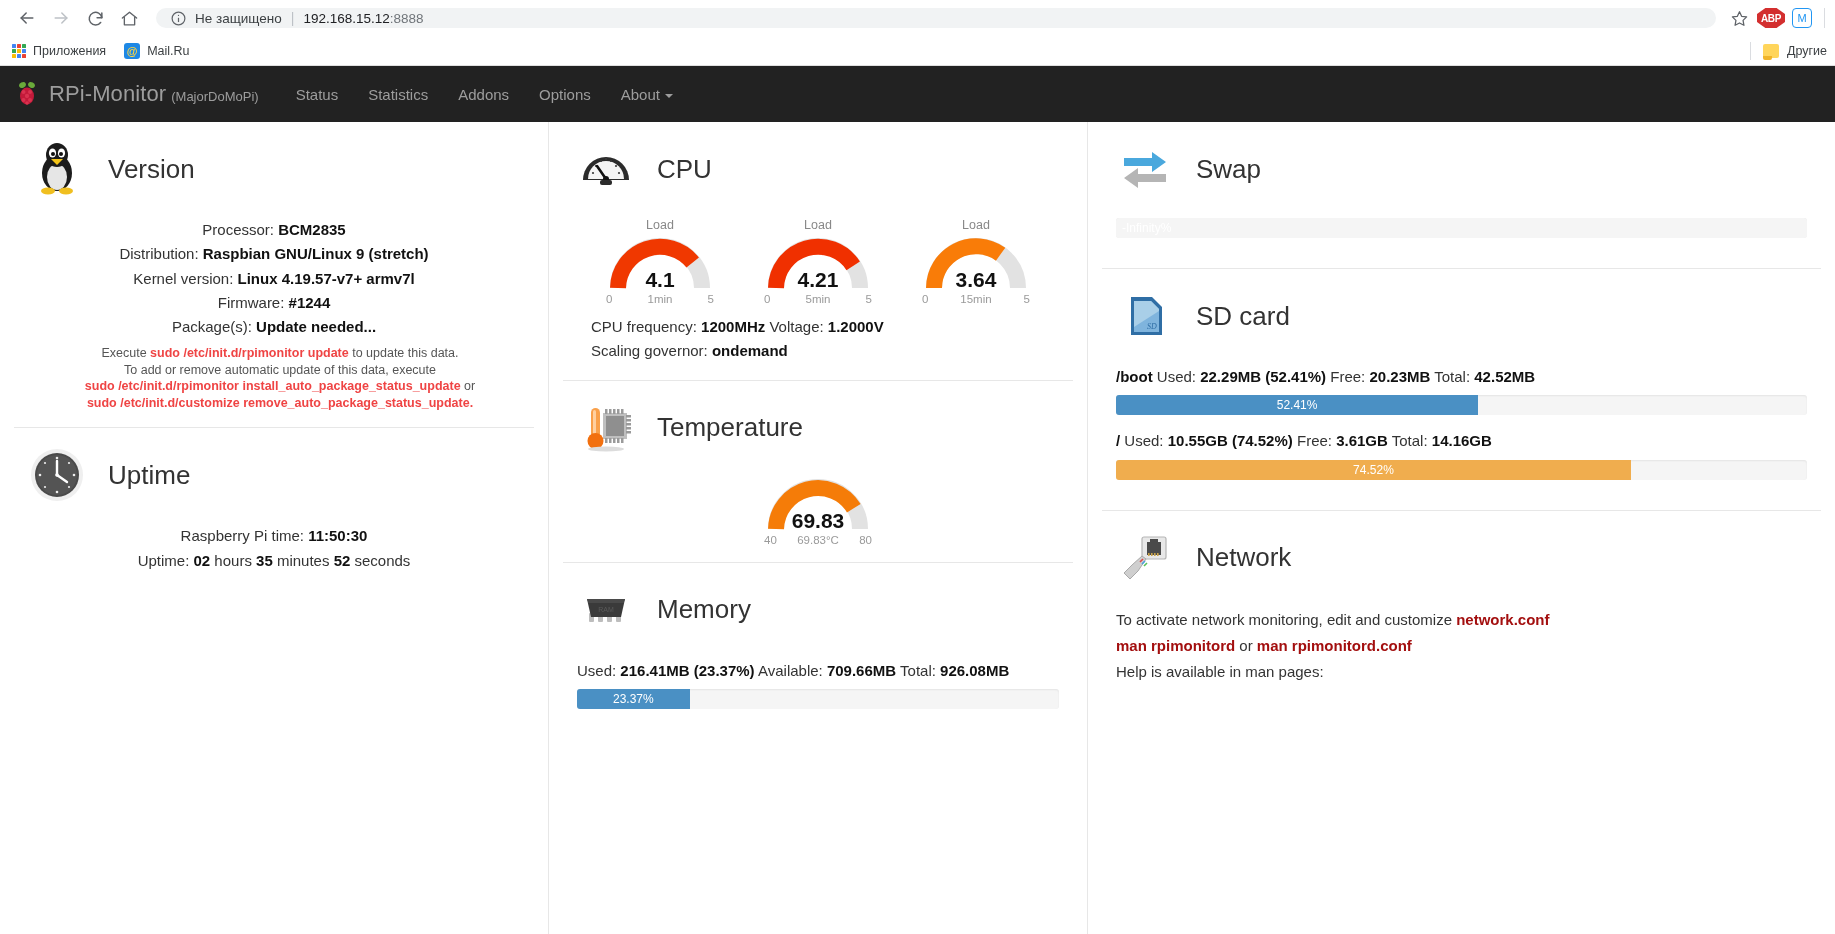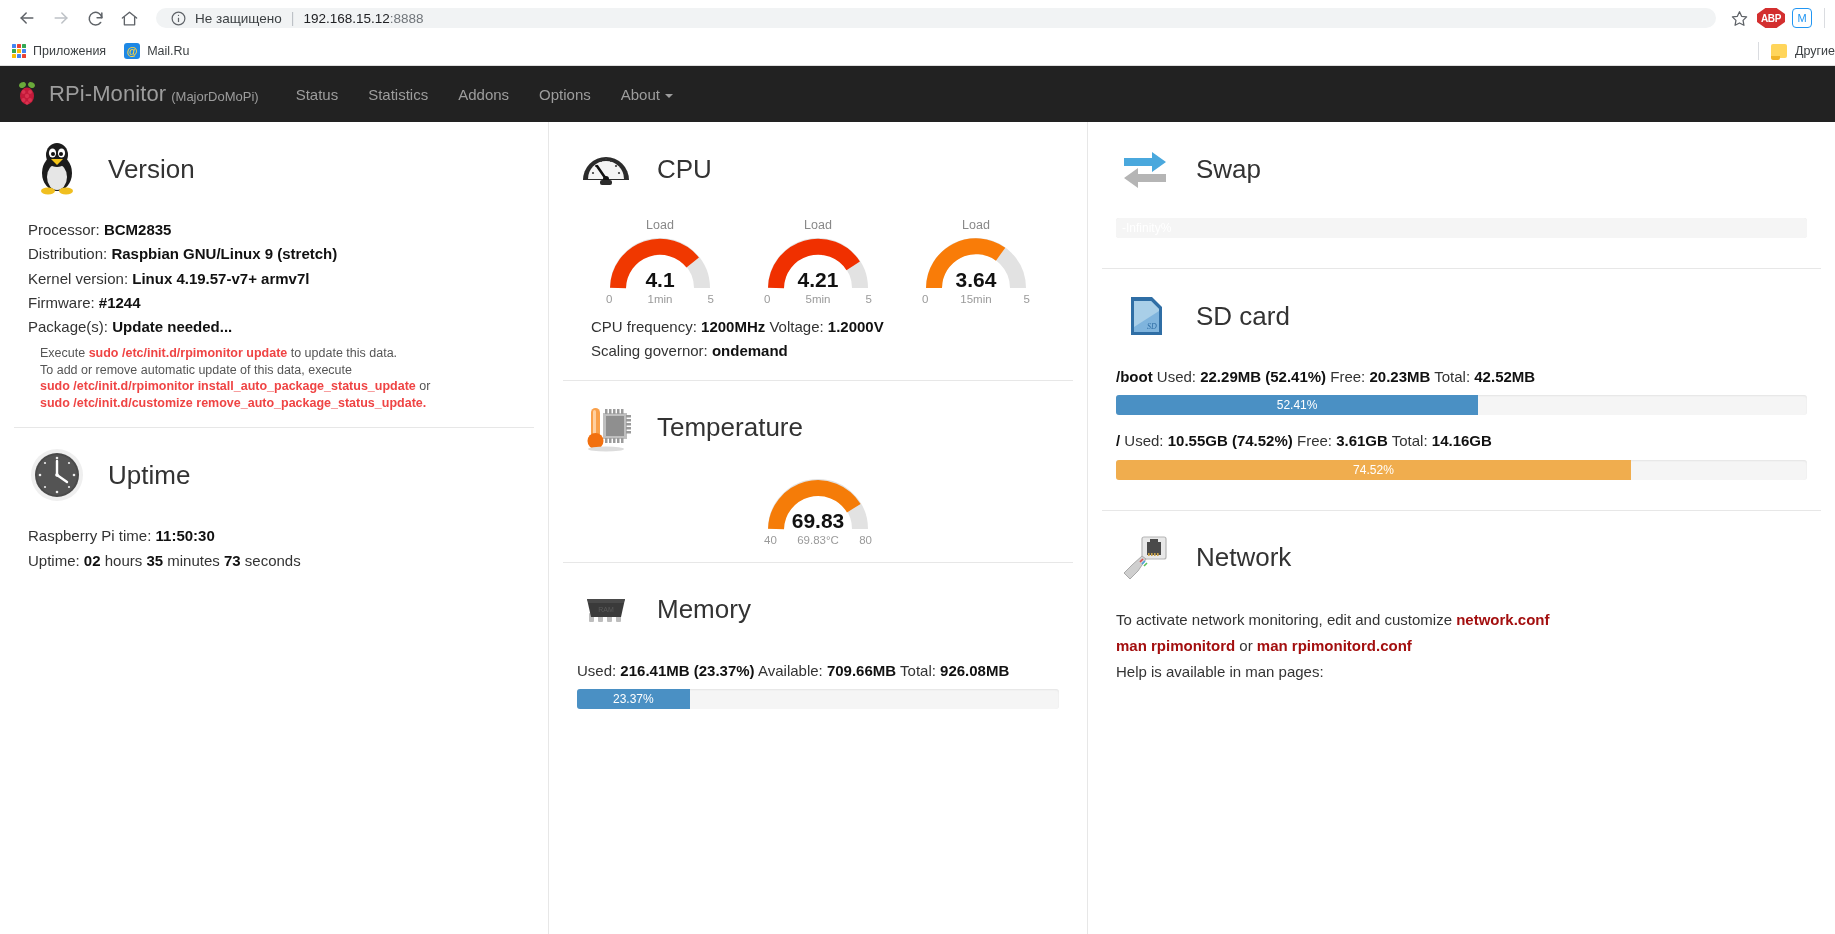--- a/index.html
+++ b/index.html
@@ -133,21 +133,21 @@
     width: 16px; height: 16px;
     background: #1e88e5;
     border-radius: 3px;
     color: #ffd740;
     font-size: 11px;
     font-weight: bold;
     display: flex; align-items: center; justify-content: center;
   }
   #other-bm {
     position: absolute;
-    right: 0;
+    right: 8px;
     display: flex;
     align-items: center;
     font-size: 12.5px;
     color: #3c4043;
   }
   #other-bm .folder-ic {
     width: 16px; height: 14px;
     background: #ffd55b;
     border-radius: 2px 2px 2px 2px;
     margin-right: 8px;
@@ -219,21 +219,21 @@
     display: flex;
     height: calc(934px - 36px - 30px - 56px);
     background: #fff;
     font-size: 15px;
     color: #333;
   }
   .col {
     padding: 0 14px;
     position: relative;
   }
-  #col-left  { width: 548px; }
+  #col-left  { width: 548px; text-align: center; }
   #col-mid   { width: 540px; border-left: 1px solid #e7e7e7; border-right: 1px solid #e7e7e7; }
   #col-right { flex: 1 1 auto; }
 
   .panel { padding: 18px 14px 16px 14px; }
   .panel + .panel { border-top: 1px solid #e7e7e7; }
 
   .panel-head {
     display: flex;
     align-items: center;
     margin-bottom: 20px;
@@ -505,21 +505,21 @@
                 <circle cx="17" cy="17" r="1.1"></circle>
             </g>
             <line x1="29" y1="29" x2="29" y2="15" stroke="#fff" stroke-width="2.4" stroke-linecap="round"></line>
             <line x1="29" y1="29" x2="39" y2="36" stroke="#fff" stroke-width="2.4" stroke-linecap="round"></line>
             <circle cx="29" cy="29" r="1.8" fill="#fff"></circle>
           </svg>
         </span>
         <span class="ptitle">Uptime</span>
       </div>
       <div class="row-line"><span>Raspberry Pi time:</span> <b>11:50:30</b></div>
-      <div class="row-line"><span>Uptime:</span> <b>02</b> <span>hours</span> <b>35</b> <span>minutes</span> <b>73</b> <span>seconds</span></div>
+      <div class="row-line"><span>Uptime:</span> <b>02</b> <span>hours</span> <b>35</b> <span>minutes</span> <b>52</b> <span>seconds</span></div>
     </div>
   </div>
 
   <div class="col" id="col-mid">
 
     <div class="panel">
       <div class="panel-head">
         <span class="panel-icon">
           <svg width="58" height="58" viewBox="0 0 58 58">
             <path d="M6 40 A23 23 0 0 1 52 40 Z" fill="#2b2b2b"></path>

